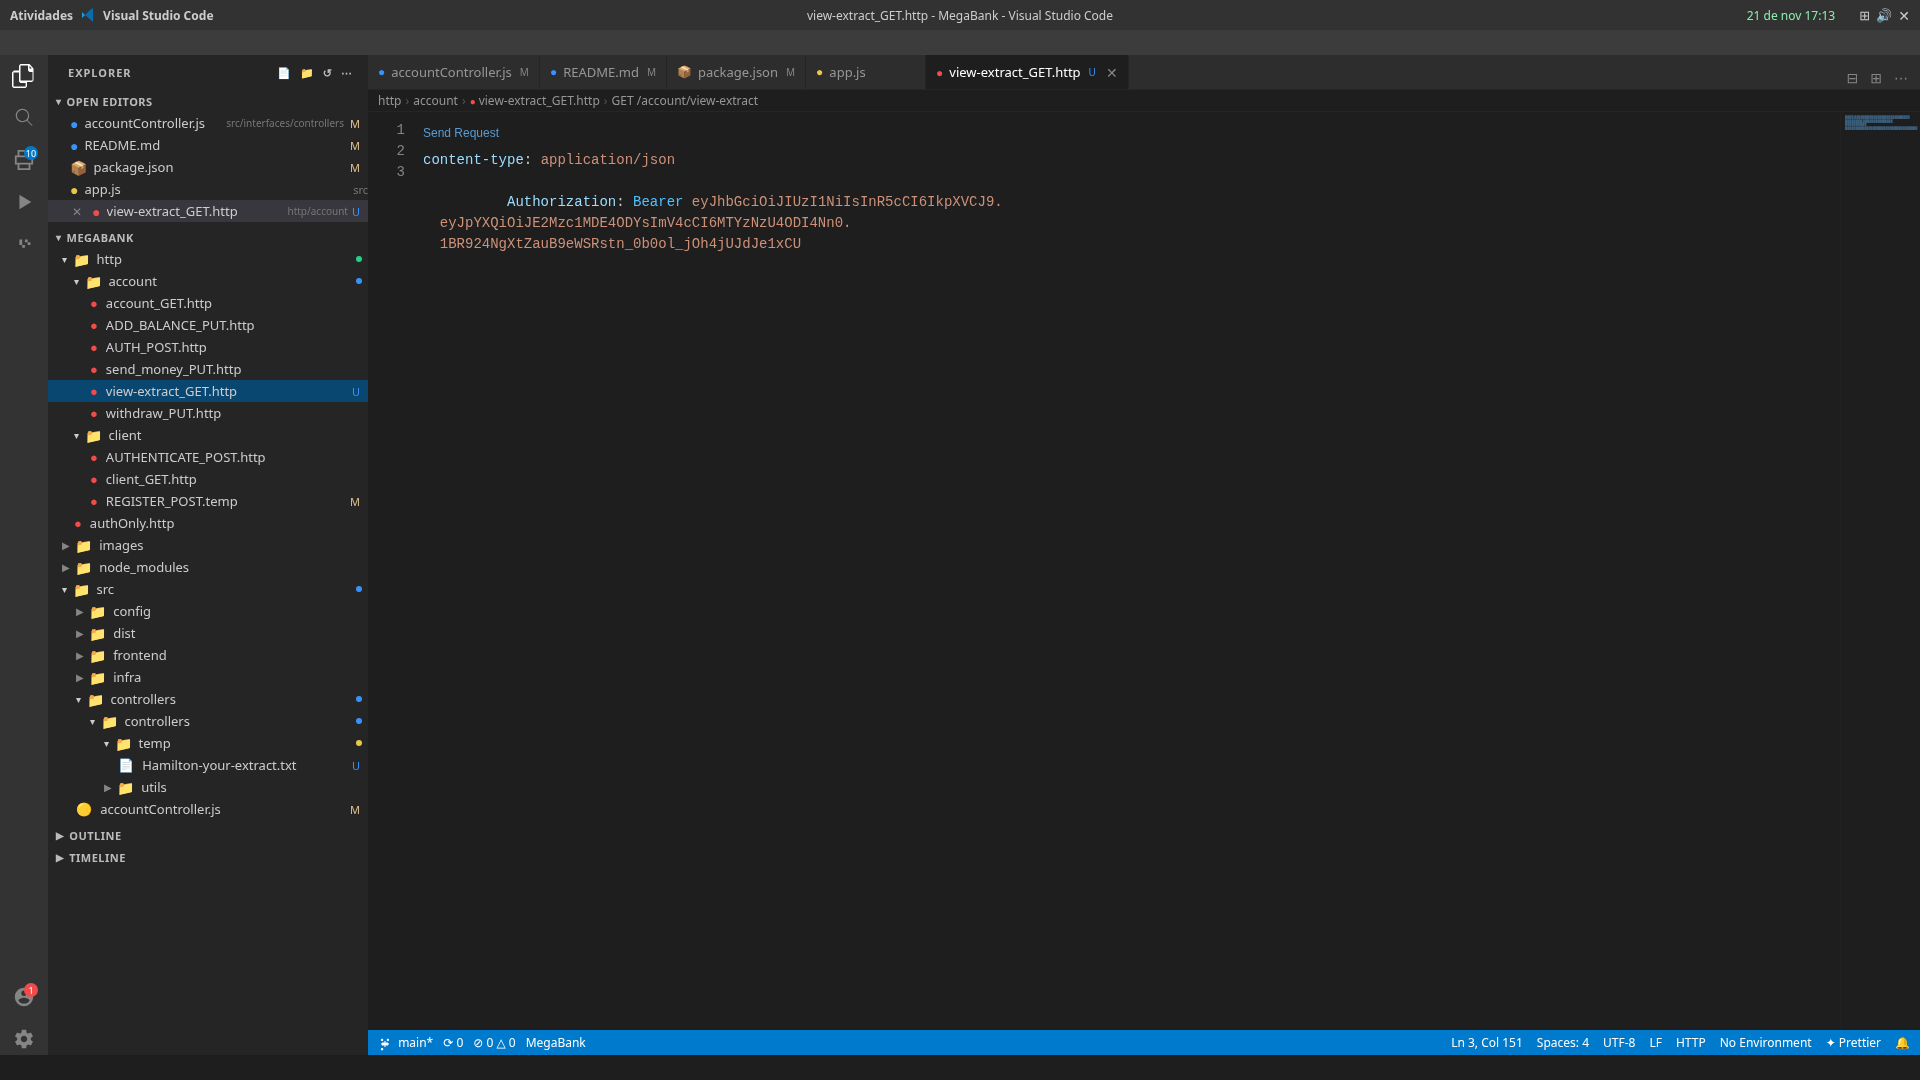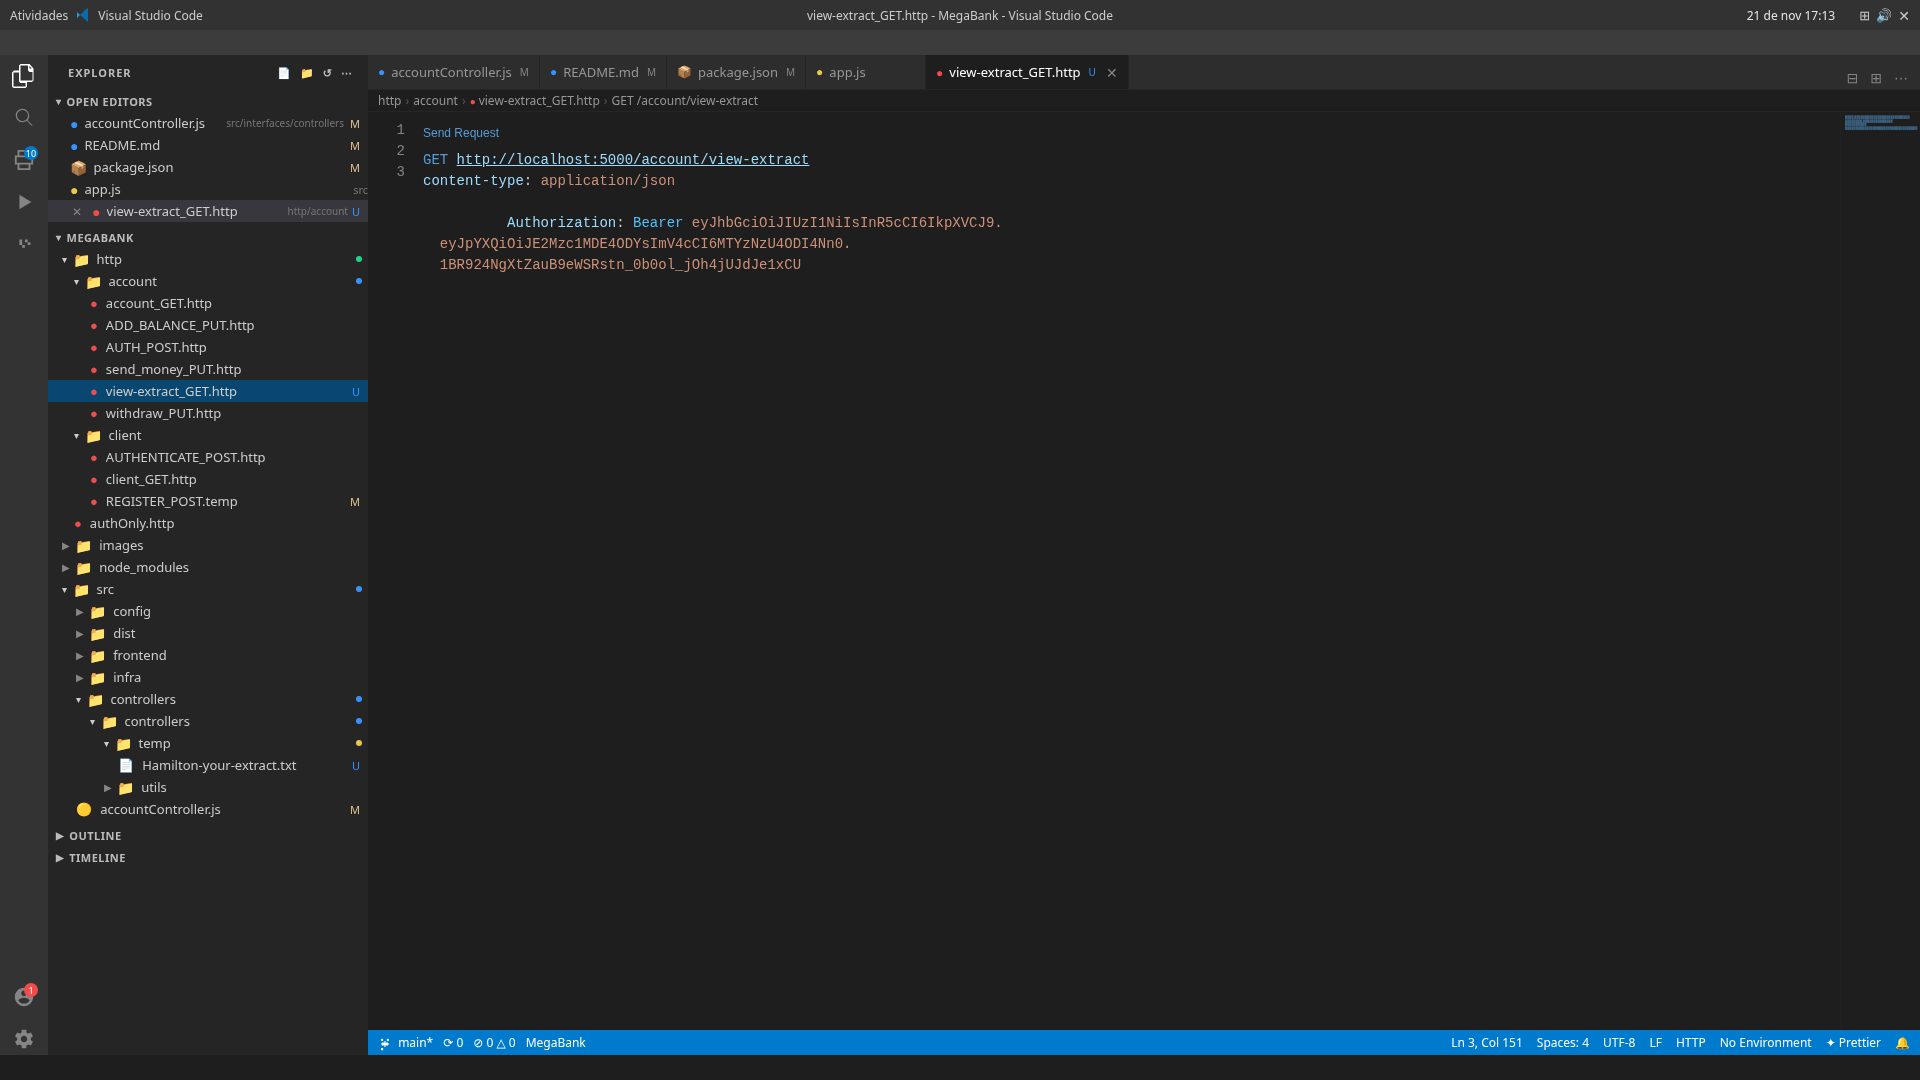--- a/index.html
+++ b/index.html
@@ -323,20 +323,21 @@
       font-size: 11px;
       font-weight: 700;
       letter-spacing: 0.5px;
       text-transform: uppercase;
     }
     
     .titlebar-left {
       display: flex;
       align-items: center;
       gap: 8px;
+      font-weight: bold;
     }
     
     .tab-bar-right {
       margin-left: auto;
       display: flex;
       align-items: center;
       gap: 4px;
       padding-right: 8px;
     }
     .tab-bar-icon {
@@ -356,21 +357,21 @@
       <svg width="16" height="16" viewBox="0 0 16 16">
         <path fill="#007acc" d="M12 1L4 8l8 7V1z" opacity="0.8"></path>
         <path fill="#1ba1e2" d="M4 8L1 5v6l3-3z"></path>
         <path fill="#007acc" d="M4 8l8-7-3 2L4 8z"></path>
       </svg>
       <span style="font-size:12px;color:#cccccc;">Visual Studio Code</span>
     </div>
   </div>
   <div class="center">view-extract_GET.http - MegaBank - Visual Studio Code</div>
   <div style="display:flex;align-items:center;gap:14px;">
-    <span style="font-size:12px;color:#e5e5e5;">21 de nov  17:13</span>
+    <span style="font-size:12px;color:#86efac;">21 de nov  17:13</span>
     <div style="display:flex;gap:6px;margin-left:10px;">
       <span style="color:#cccccc;font-size:13px;">⊞</span>
       <span style="color:#cccccc;font-size:13px;">🔊</span>
       <span style="color:#cccccc;font-size:14px;cursor:pointer;">✕</span>
     </div>
   </div>
 </div>
 
 <div id="menu-bar">
   <span>File</span>
@@ -690,23 +691,20 @@
         <div>1</div>
         <div>2</div>
         <div style="line-height:1.5;padding-top:0;">3</div>
         <div></div>
       </div>
 
       <div id="code-area">
 
         <div class="send-request">Send Request</div>
 
-        <div class="code-line">
-          <span class="http-method">GET </span><span class="http-url">http://localhost:5000/account/view-extract</span>
-        </div>
 
         <div class="code-line">
           <span class="http-key">content-type</span><span style="color:#cccccc;">: </span><span class="http-value">application/json</span>
         </div>
 
         <div style="white-space:pre;font-family:'Consolas','Courier New',monospace;font-size:14px;line-height:1.5;">
           <span class="http-key">Authorization</span><span style="color:#cccccc;">: </span><span class="http-bearer">Bearer </span><span class="http-token">eyJhbGciOiJIUzI1NiIsInR5cCI6IkpXVCJ9.
   eyJpYXQiOiJE2Mzc1MDE4ODYsImV4cCI6MTYzNzU4ODI4Nn0.
   1BR924NgXtZauB9eWSRstn_0b0ol_jOh4jUJdJe1xCU</span>
         </div>

